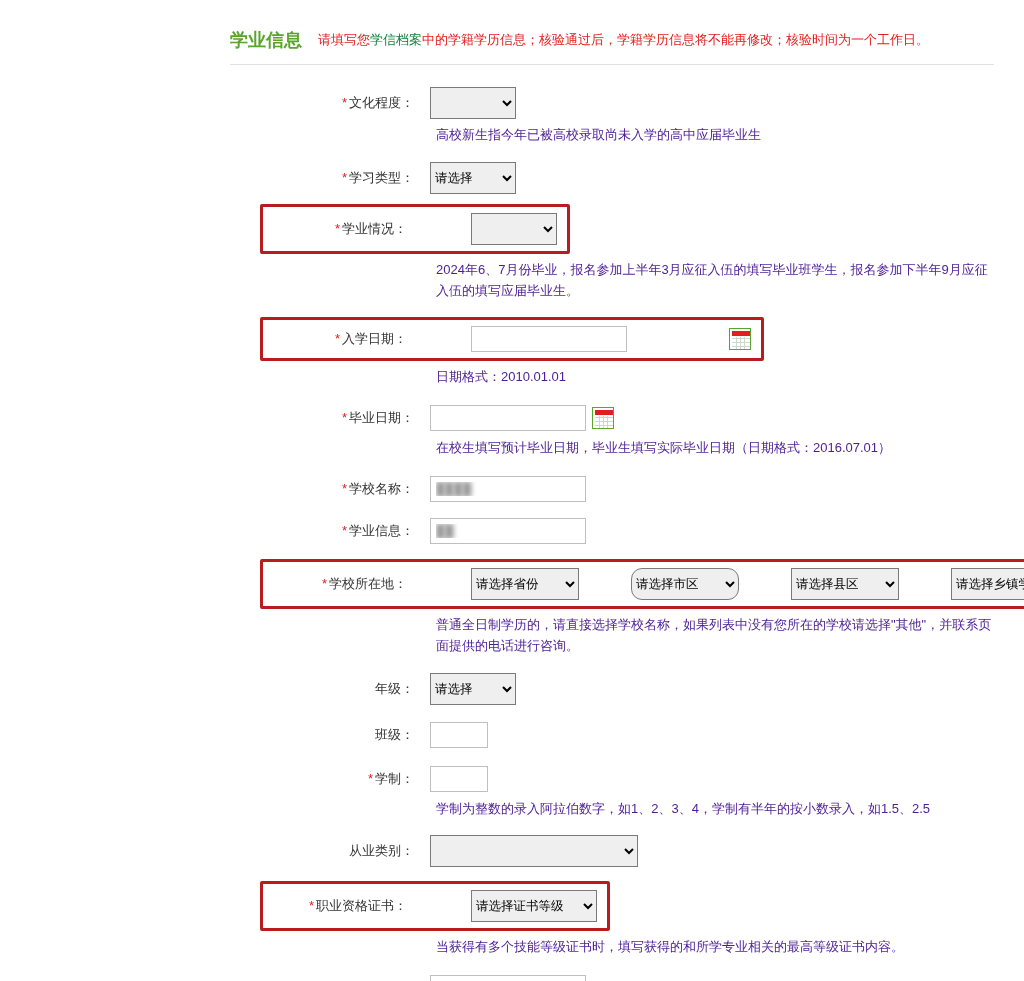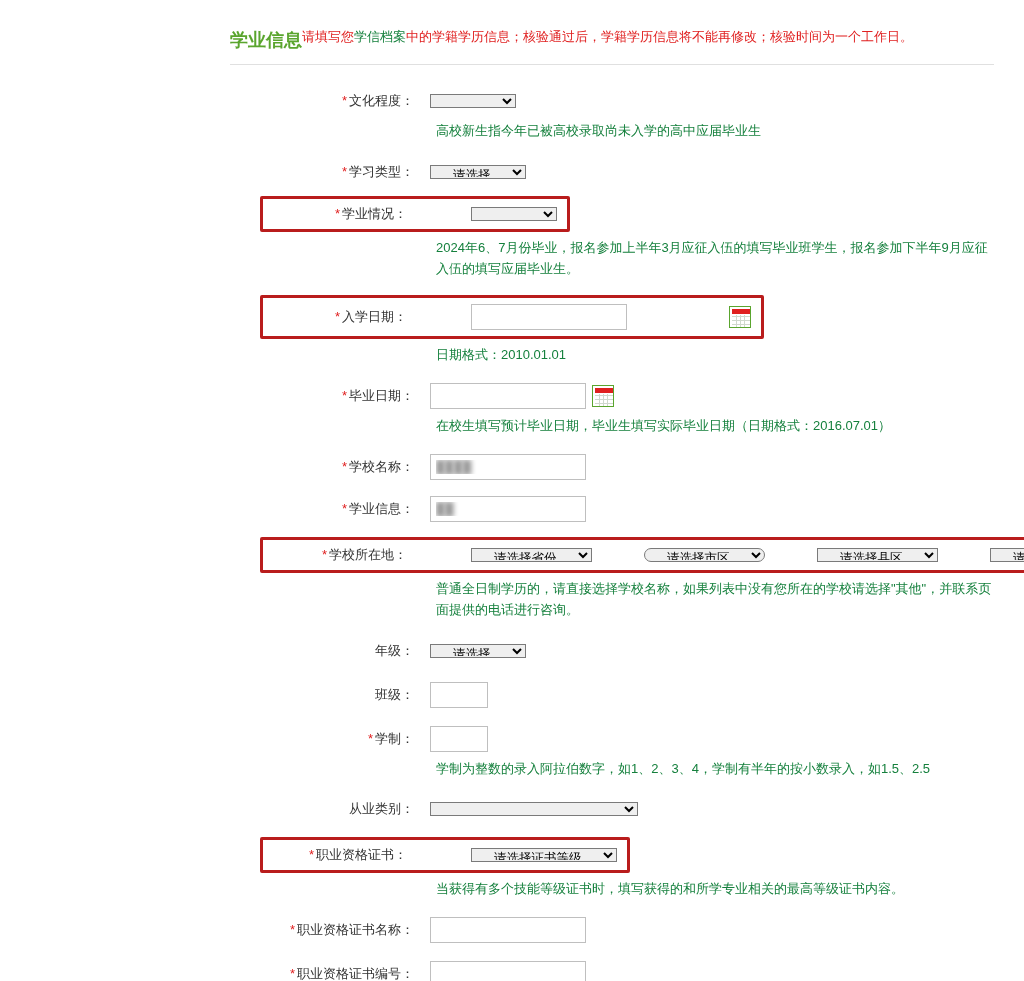--- a/index.html
+++ b/index.html
@@ -12,21 +12,22 @@
     background: #fff;
     width: 1024px;
   }
   .container {
     padding-left: 230px;
     padding-right: 30px;
     padding-top: 28px;
   }
   .section-header {
     display: flex;
-    align-items: flex-start;
+    align-items: center;
+    gap: 16px;
     padding-bottom: 12px;
     border-bottom: 1px solid #e0e0e0;
     margin-bottom: 22px;
   }
   .section-title {
     color: #5aa52e;
     font-size: 18px;
     font-weight: bold;
   }
   .section-note {
@@ -57,33 +58,33 @@
   }
   .ctrl-cell {
     flex: 1;
     display: flex;
     align-items: center;
     gap: 6px;
     flex-wrap: wrap;
   }
   .help-row {
     margin-left: 166px;
-    color: #15803d;
+    color: #4c1d95;
     font-size: 13px;
     line-height: 1.6;
     margin-bottom: 16px;
     max-width: 560px;
   }
   .help-row.after-sel { margin-top: 2px; }
   select {
     font-size: 12.5px;
-    padding: 1px 18px;
+    padding: 1px 0;
     border: 1px solid #7a7a7a;
     background: #efefef;
-    height: 14px;
+    height: 32px;
   }
   select.mid { min-width: 86px; }
   select.w110 { min-width: 108px; }
   select.w130 { min-width: 126px; }
   select.w210 { min-width: 208px; }
   input[type="text"] {
     font-size: 12.5px;
     padding: 3px 5px;
     border: 1px solid #bfbfbf;
     height: 26px;

